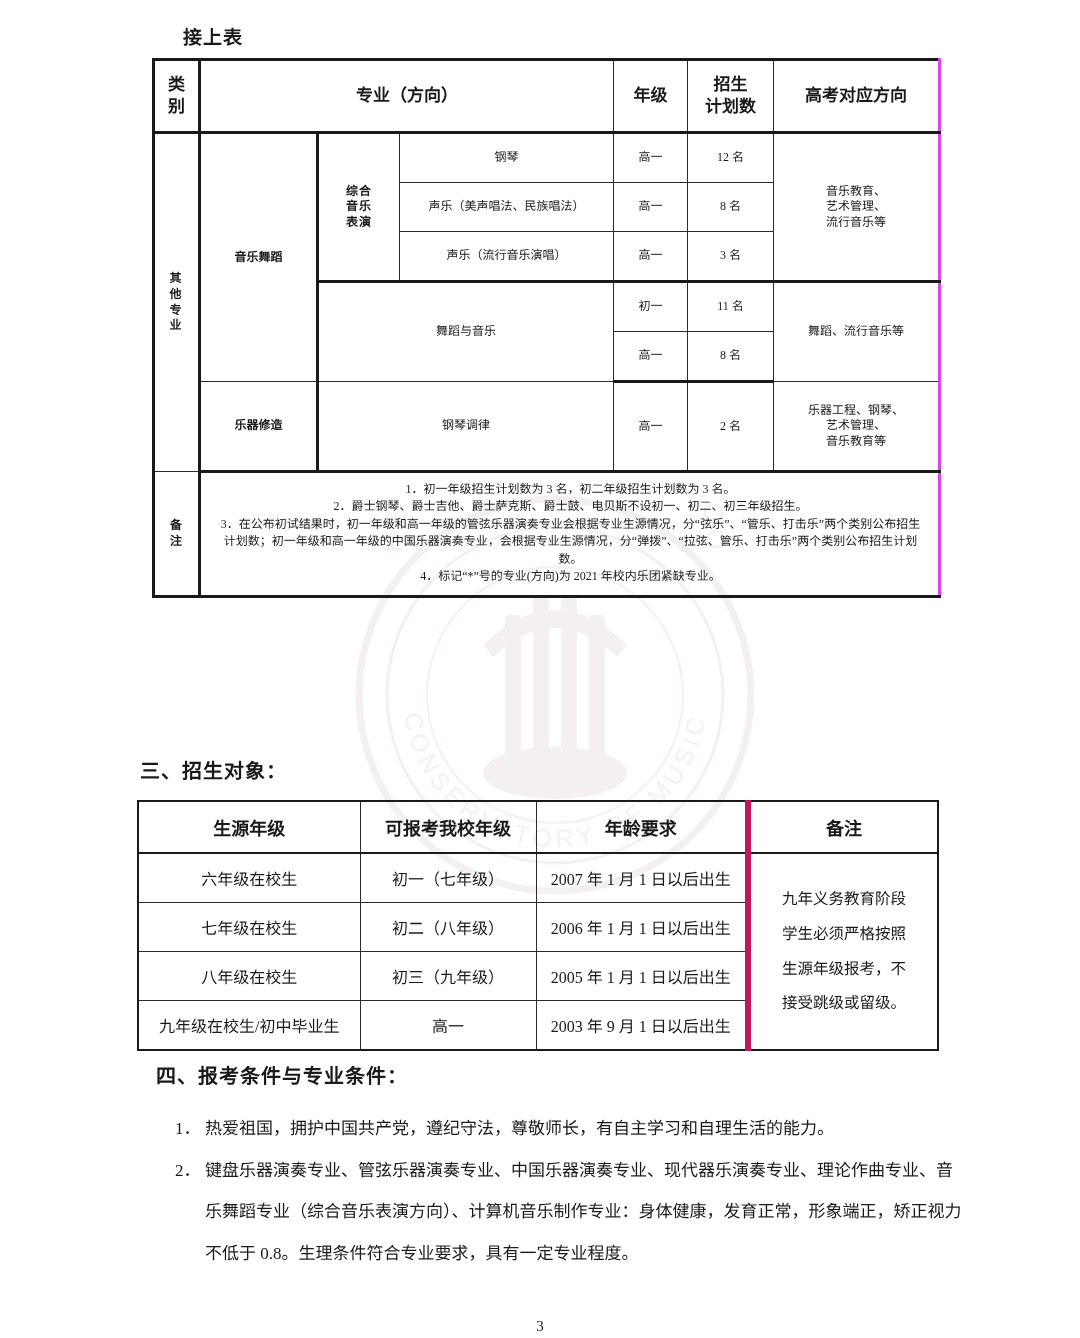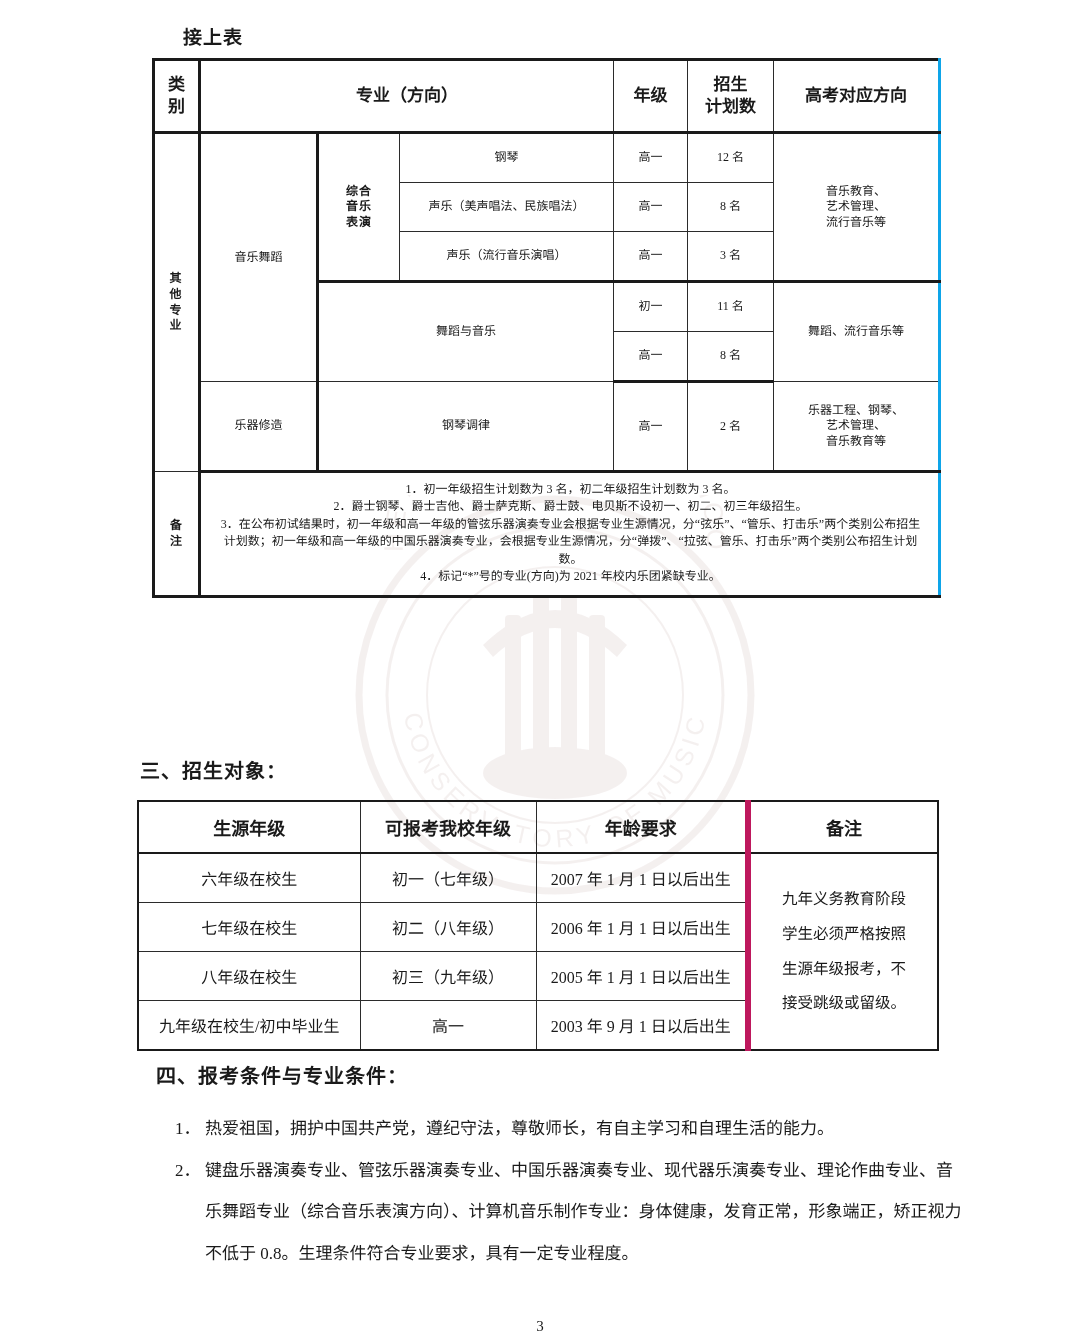--- a/index.html
+++ b/index.html
@@ -62,21 +62,21 @@
 
   
   #plan-table-wrap {
     position: absolute;
     left: 152px;
     top: 58px;
     width: 786px;
   }
   #plan-table { width: 786px; }
   #plan-table .outer-l { border-left: 3px solid #1a1a1a; }
-  #plan-table .outer-r { border-right: 3px solid #0ea5e9; }
+  #plan-table .outer-r { border-right: 3px solid #d946ef; }
   #plan-table .outer-t { border-top: 3px solid #1a1a1a; }
   #plan-table .outer-b { border-bottom: 3px solid #1a1a1a; }
   #plan-table .thick-b { border-bottom: 3px solid #1a1a1a; }
   #plan-table .thick-r { border-right: 3px solid #1a1a1a; }
 
   #plan-table thead td {
     font-weight: bold;
     font-size: 17px;
     height: 66px;
     line-height: 1.35;
@@ -88,21 +88,21 @@
     height: 44px;
     line-height: 1.45;
   }
   .cat-cell {
     font-weight: bold;
     font-size: 17px;
     letter-spacing: 2px;
     line-height: 1.6;
   }
   .group-cell {
-    font-weight: normal;
+    font-weight: bold;
     font-size: 17px;
     margin-top: 48px;
   }
   .subgroup-cell {
     font-weight: bold;
     font-size: 16px;
     line-height: 1.75;
     letter-spacing: 1px;
   }
   .multi-line { line-height: 1.75; }

